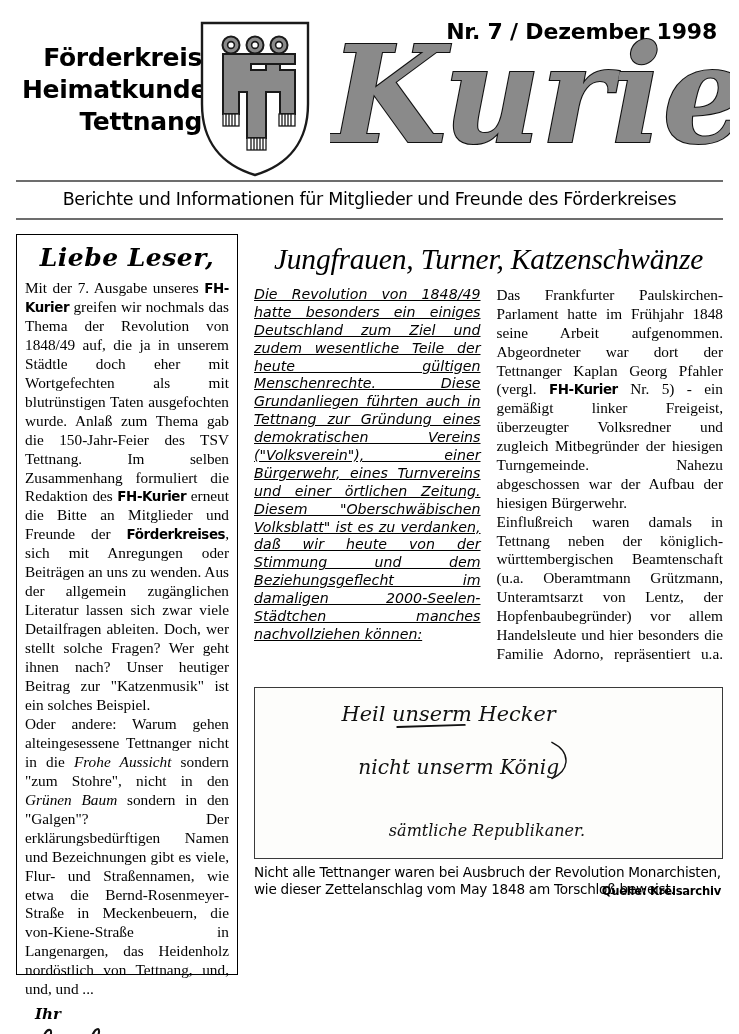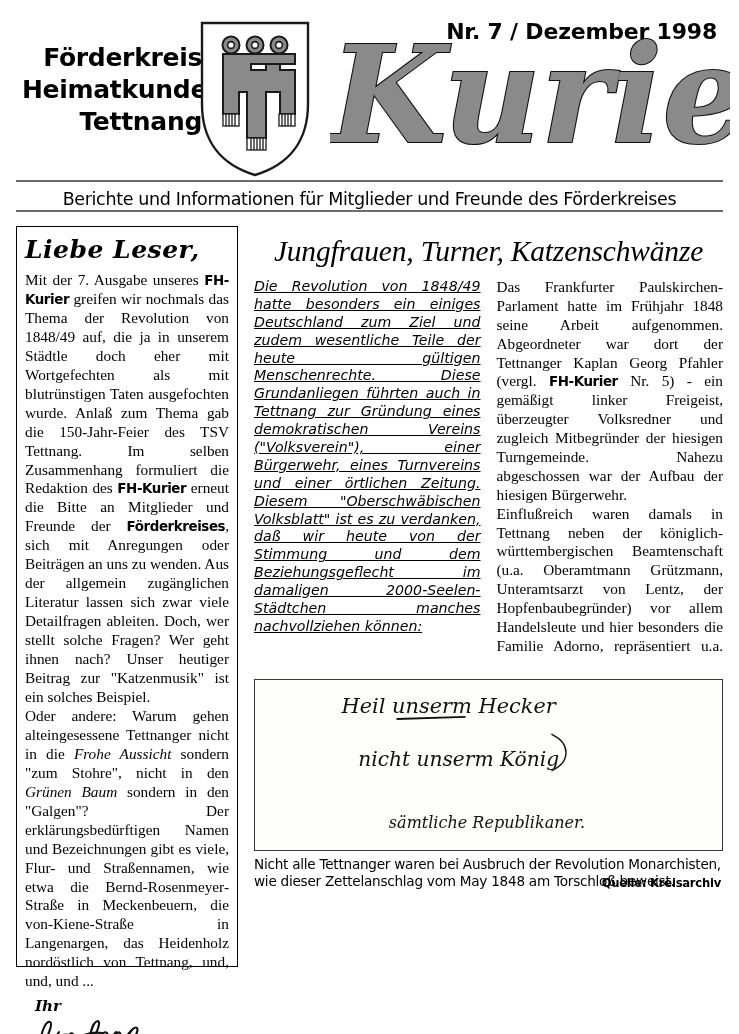--- a/index.html
+++ b/index.html
@@ -69,21 +69,21 @@
     stroke: #111111;
     stroke-width: 2.2px;
     paint-order: stroke fill;
   }
 
   
   #subtitle-band {
     margin: 0 16px;
     border-top: 2px solid #6d6d6d;
     border-bottom: 2px solid #6d6d6d;
-    padding: 7px 0 1px 0;
+    padding: 7px 0 9px 0;
     text-align: center;
   }
   #subtitle-text {
     font-family: "DejaVu Sans", sans-serif;
     font-size: 17.5px;
     font-weight: 400;
     letter-spacing: -0.35px;
   }
 
   
@@ -98,20 +98,21 @@
     position: absolute;
     left: 0;
     top: 0;
     width: 222px;
     height: 741px;
     border: 1.6px solid #000000;
     box-sizing: border-box;
     padding: 4px 8px 4px 8px;
   }
   #editorial-heading {
+    text-align: center;
     font-family: "DejaVu Serif", serif;
     font-style: italic;
     font-weight: 700;
     font-size: 25px;
     letter-spacing: 0.5px;
     margin: 4px 0 7px 0;
   }
   .ed-p {
     font-family: "Liberation Serif", serif;
     font-size: 15.3px;

